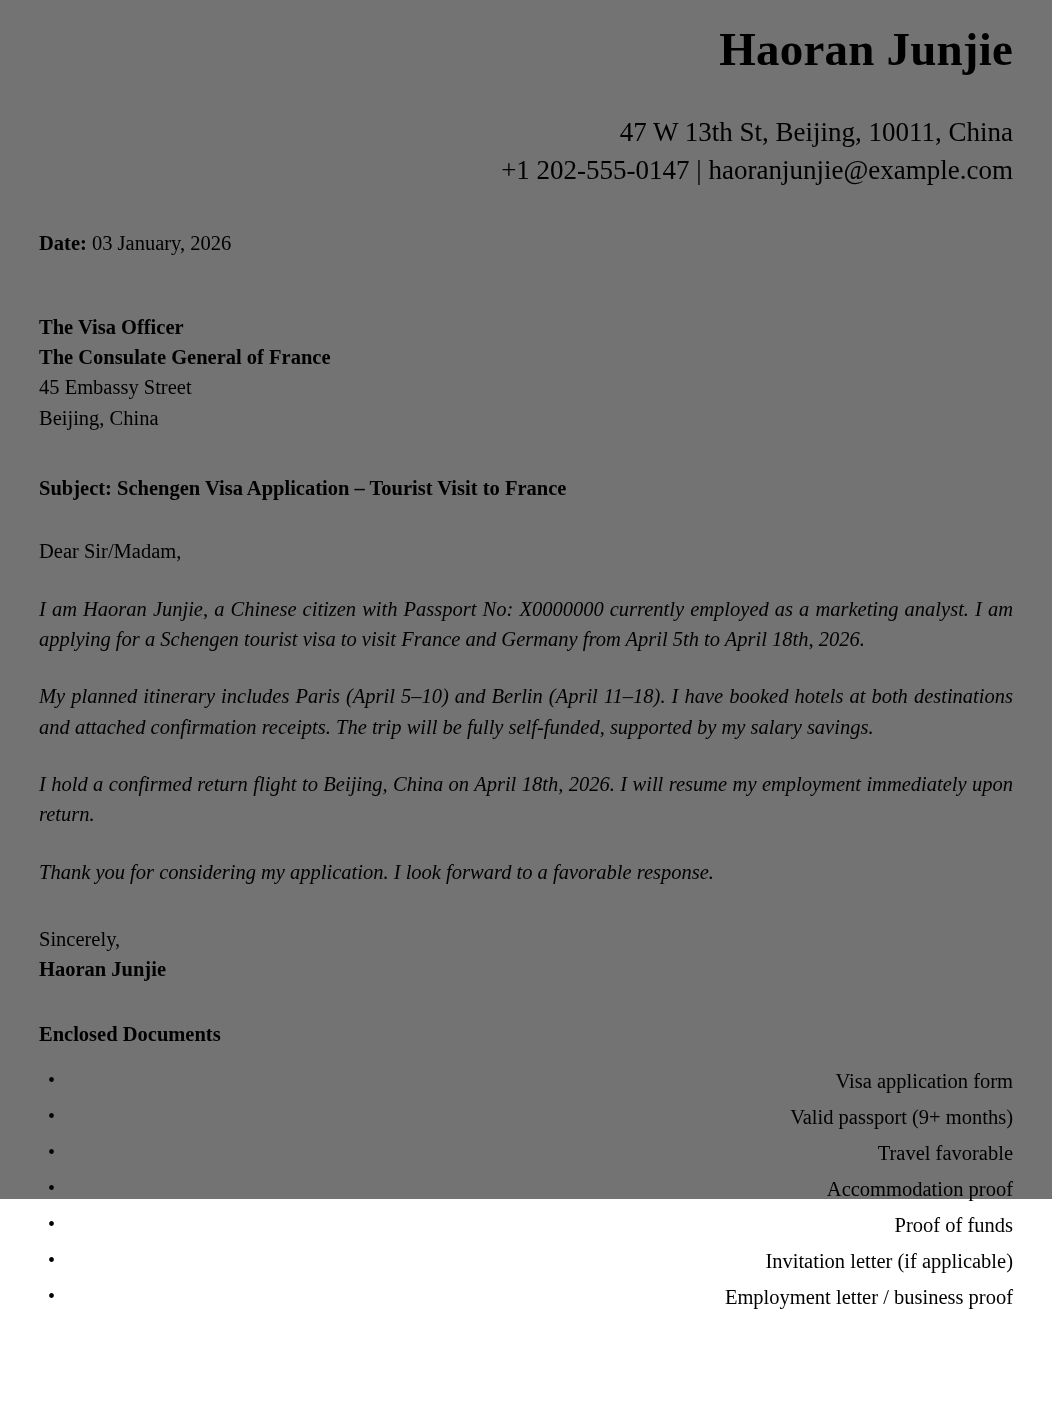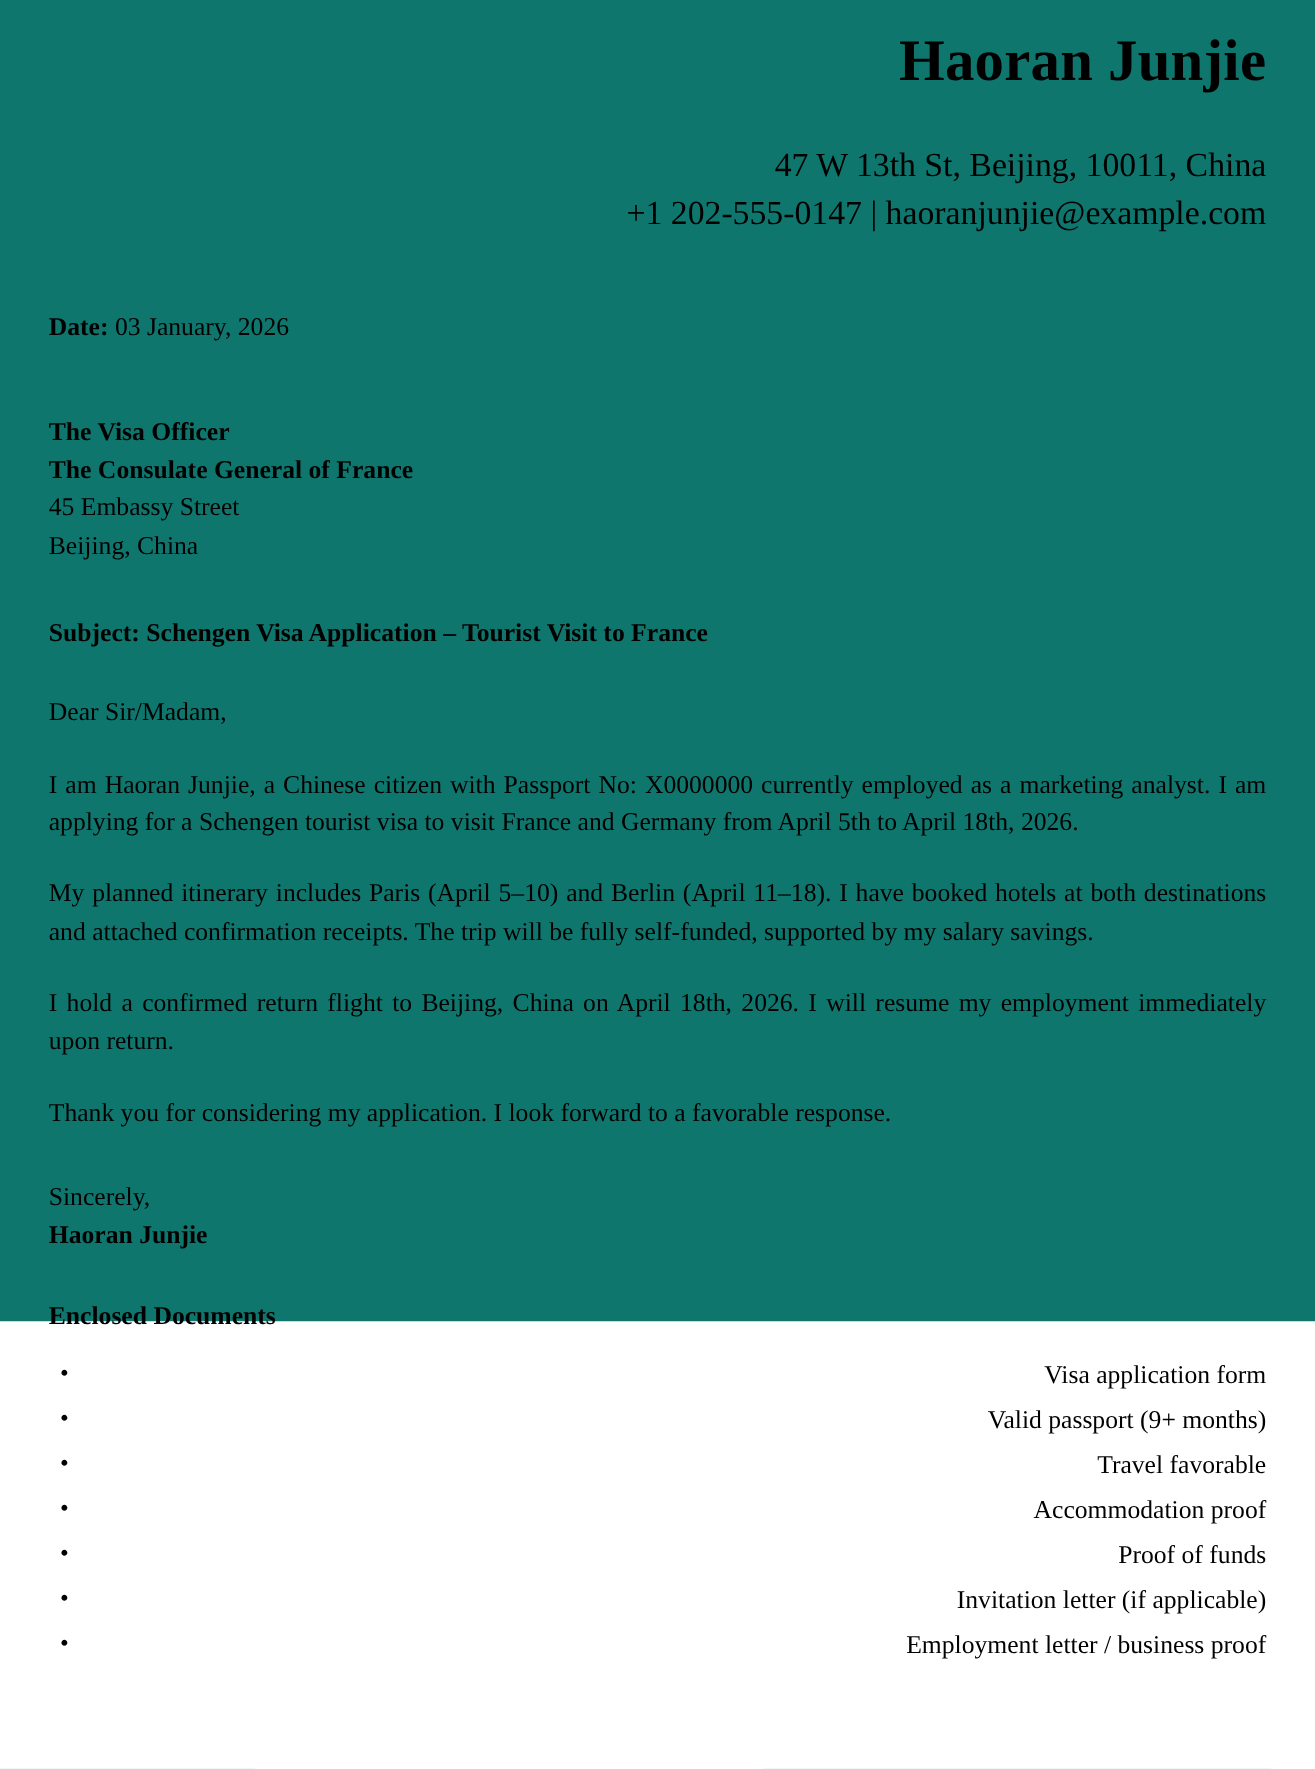--- a/index.html
+++ b/index.html
@@ -11,22 +11,22 @@
   body {
     width: 1052px;
     height: 1415px;
     font-family: "Liberation Serif", "DejaVu Serif", serif;
     color: #000000;
     -webkit-font-smoothing: antialiased;
   }
   .page {
     position: relative;
     width: 1052px;
-    height: 1057px;
-    background: #0f766e;
+    height: 1199px;
+    background: #737373;
     padding: 0 39px;
   }
 
   
   .letterhead {
     padding-top: 22px;
     text-align: right;
   }
   .sender-name {
     font-size: 47px;
@@ -37,21 +37,21 @@
   }
   .sender-contact {
     margin-top: 36px;
     font-size: 27px;
     line-height: 1.44;
   }
   .sender-contact .line { display: block; }
 
   
   .letter-body {
-    margin-top: 58px;
+    margin-top: 39px;
     font-size: 20.5px;
     line-height: 1.46;
   }
   .date-line {
     margin: 0;
   }
   .date-label { font-weight: bold; }
 
   .recipient-block {
     margin-top: 53px;
@@ -67,20 +67,21 @@
 
   .salutation {
     margin-top: 33px;
   }
 
   .para {
     margin-top: 27px;
     text-align: justify;
     text-justify: inter-word;
     line-height: 1.48;
+    font-style: italic;
   }
 
   .closing {
     margin-top: 37px;
     line-height: 1.47;
   }
   .closing .line { display: block; }
   .closing .line.bold { font-weight: bold; }
 
   .enclosures-heading {

